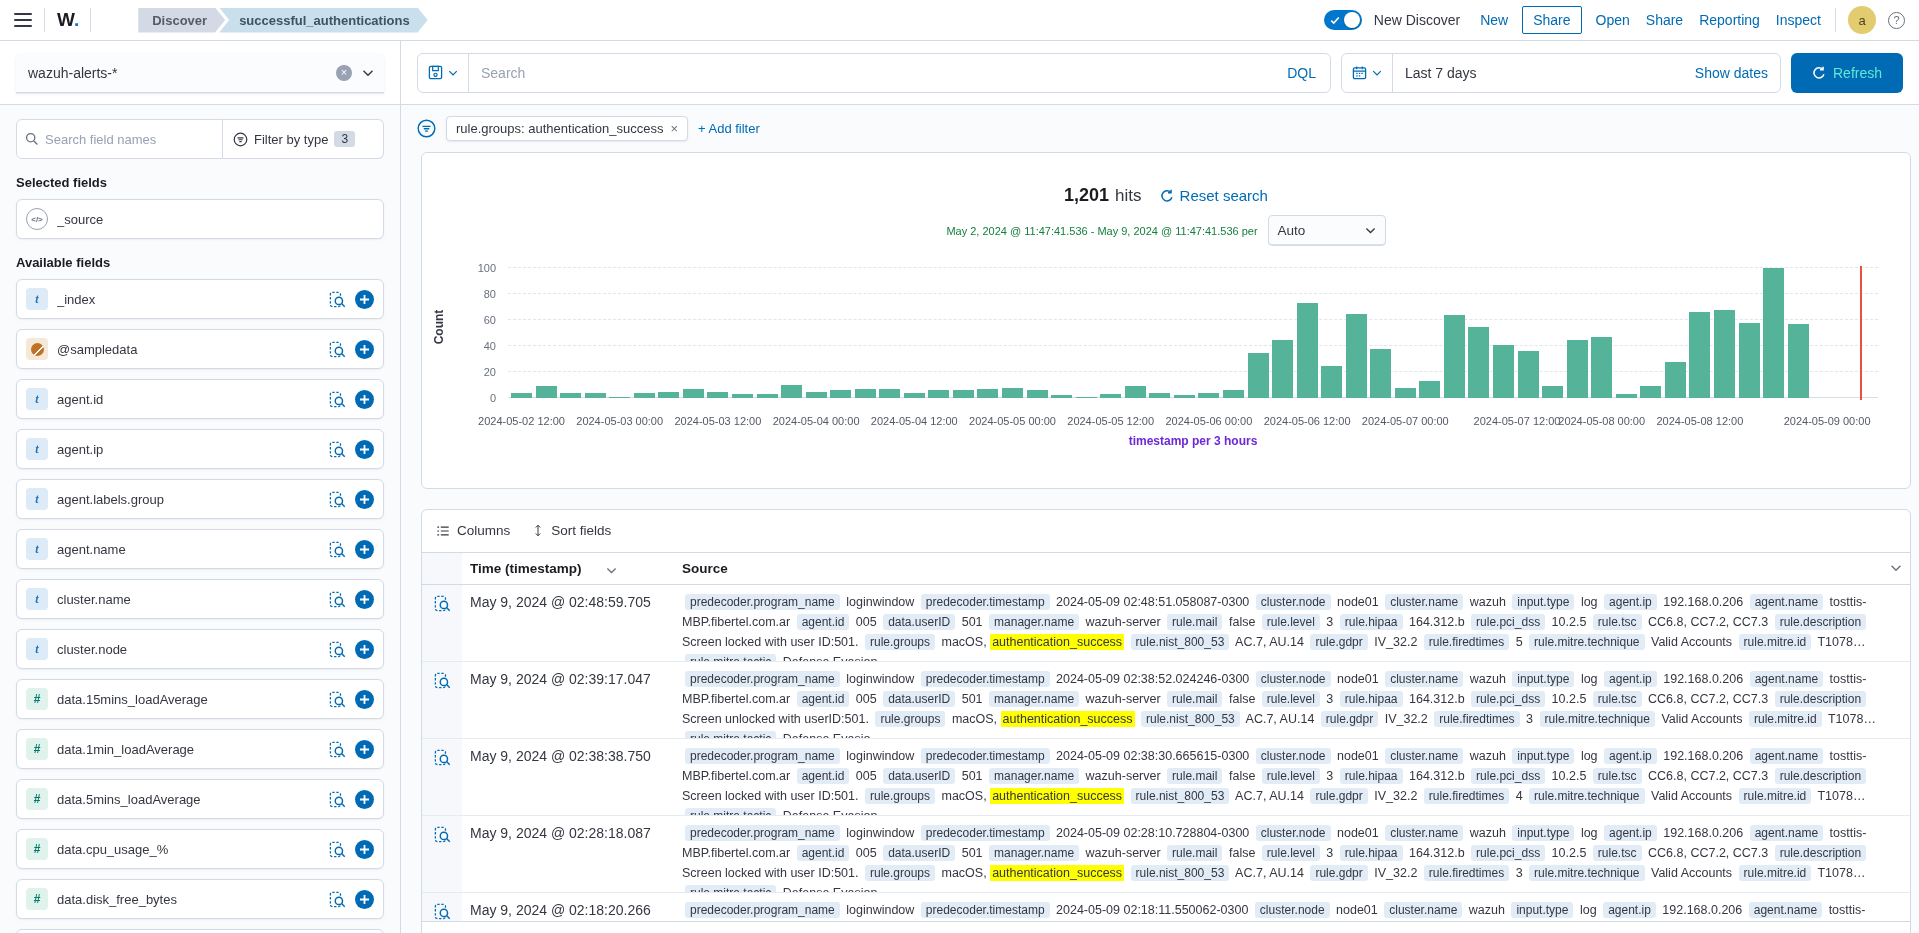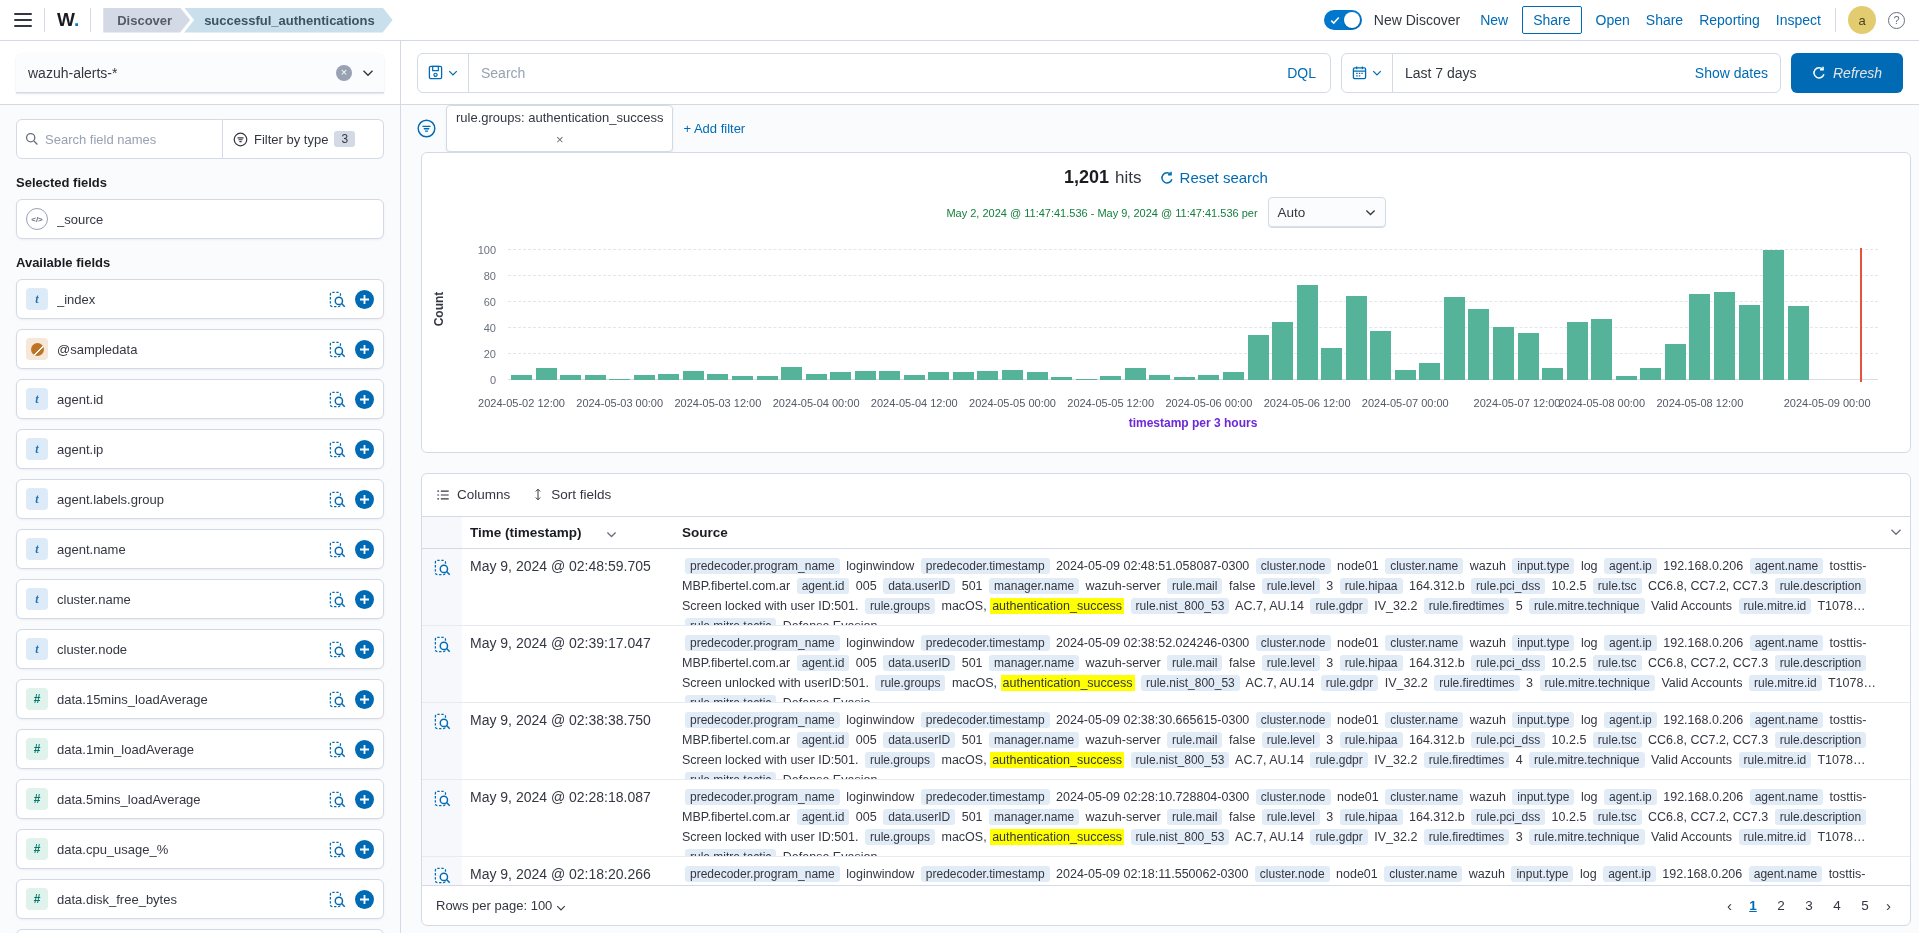--- a/index.html
+++ b/index.html
@@ -8,21 +8,21 @@
 
   
   .topbar { height:41px; display:flex; align-items:center; gap:12px;
     padding:0 14px; border-bottom:1px solid #d3dae6; background:#fff; }
   .hamburger { width:18px; display:flex; flex-direction:column; gap:4px; cursor:pointer; }
   .hamburger i { display:block; height:2px; background:#343741; border-radius:1px; }
   .vdiv { width:1px; height:24px; background:#d3dae6; }
   .logo { font-weight:bold; font-size:19px; color:#1a1c21; letter-spacing:-1px; }
   .logo b { color:#0077cc; }
   .crumbs { display:flex; align-items:center; }
-  .crumb { font-size:13px; padding:5px 18px 5px 14px; position:relative; }
+  .crumb { font-size:13px; padding:5px 18px 5px 14px; position:relative;margin-left:35px; }
   .crumb.gray { background:#d3dae6; color:#565c66; font-weight:600;
     clip-path:polygon(0 0,calc(100% - 10px) 0,100% 50%,calc(100% - 10px) 100%,0 100%); }
   .crumb.blue { background:#cadfec; color:#3c5361; font-weight:600; margin-left:-6px;
     clip-path:polygon(0 0,calc(100% - 10px) 0,100% 50%,calc(100% - 10px) 100%,0 100%,10px 50%);
     padding-left:20px; }
   .topbar .spacer { flex:1; }
   .toggle { width:38px; height:20px; border-radius:10px; background:#0077cc; position:relative;
     display:flex; align-items:center; cursor:pointer; }
   .toggle .chk { margin-left:6px; display:flex; }
   .toggle .knob { position:absolute; right:2px; width:16px; height:16px; border-radius:50%;
@@ -59,29 +59,29 @@
   .qbar input { flex:1; border:none; outline:none; font-size:14px; padding:0 12px;
     font-family:"Liberation Sans",sans-serif; color:#343741; }
   .qbar input::placeholder { color:#98a2b3; }
   .dql { font-size:14px; color:#006bb4; padding:0 14px; cursor:pointer; }
   .datebox { width:440px; height:40px; border:1px solid #d3dae6; border-radius:6px; background:#fff;
     display:flex; align-items:center; }
   .datebox .cal { display:flex; align-items:center; gap:5px; padding:0 10px; height:100%;
     border-right:1px solid #d3dae6; color:#006bb4; cursor:pointer; }
   .datebox .range { flex:1; font-size:14px; padding:0 12px; color:#343741; cursor:pointer; }
   .showdates { font-size:14px; color:#006bb4; padding-right:12px; cursor:pointer; }
-  .refresh-btn { height:40px; min-width:112px; background:#006bb4; color:#e5e5e5; border:none;
+  .refresh-btn { height:40px; min-width:112px; background:#006bb4; color:#5eead4; border:none;
     border-radius:6px; font-size:14px; display:flex; align-items:center; justify-content:center;
-    gap:7px; cursor:pointer; font-family:"Liberation Sans",sans-serif;font-style:italic; }
+    gap:7px; cursor:pointer; font-family:"Liberation Sans",sans-serif; }
 
   
   .filter-row { height:47px; display:flex; align-items:center; gap:10px; padding:0 16px; }
   .fchip { display:flex; align-items:center; gap:7px; border:1px solid #d3dae6; background:#fff;
     border-radius:4px; padding:4px 9px; font-size:13px; color:#343741; cursor:pointer;
-    box-shadow:0 1px 2px rgba(152,162,179,.2);flex-direction:column; }
+    box-shadow:0 1px 2px rgba(152,162,179,.2); }
   .fchip .x { color:#69707d; font-size:13px; }
   .addfilter { font-size:13px; color:#006bb4; cursor:pointer; }
 
   
   .fields-wrap { flex:1; padding:14px 16px; overflow:hidden; }
   .fsearch-group { display:flex; }
   .fsearch { flex:1.35; height:40px; border:1px solid #d3dae6; border-radius:6px 0 0 6px;
     background:#fff; display:flex; align-items:center; padding:0 8px; gap:6px; }
   .fsearch input { border:none; outline:none; flex:1; font-size:13px; width:60px;
     font-family:"Liberation Sans",sans-serif; }
@@ -103,21 +103,21 @@
     border-radius:50%; font-size:8px; font-weight:bold; }
   .tbadge.date  { background:#f5e8d9; }
   .datedot { width:13px; height:13px; border-radius:50%; background:#bf7326;
     background:linear-gradient(135deg,#bf7326 55%,#fff 55%,#fff 64%,#bf7326 64%); }
   .fcard .acts { display:flex; align-items:center; gap:9px; }
   .iconbtn { display:flex; cursor:pointer; }
 
   
   .main-scroll { flex:1; padding:0 8px 0 20px; overflow:hidden; }
   .panel { background:#fff; border:1px solid #d3dae6; border-radius:6px; }
-  .chart-panel { height:301px; padding:4px 16px 0; }
+  .chart-panel { height:337px; padding:22px 16px 0; }
   .hits-row { display:flex; justify-content:center; align-items:center; gap:18px; margin-top:10px; }
   .hits-num { font-size:18px; font-weight:bold; color:#1a1c21; }
   .hits-word { font-size:17px; color:#343741; margin-left:-12px; }
   .resetlink { display:flex; align-items:center; gap:6px; font-size:15px; color:#006bb4; cursor:pointer; }
   .sub-row { display:flex; justify-content:center; align-items:center; gap:10px; margin-top:9px; }
   .sub-range { font-size:11px; color:#15803d; }
   .autosel { width:118px; height:31px; border:1px solid #d3dae6; border-radius:4px; background:#fbfcfd;
     display:flex; align-items:center; font-size:13.5px; padding:0 9px; color:#343741; cursor:pointer;
     box-shadow:inset 0 -1px 0 rgba(152,162,179,.3); }
   .autosel span { flex:1; }

